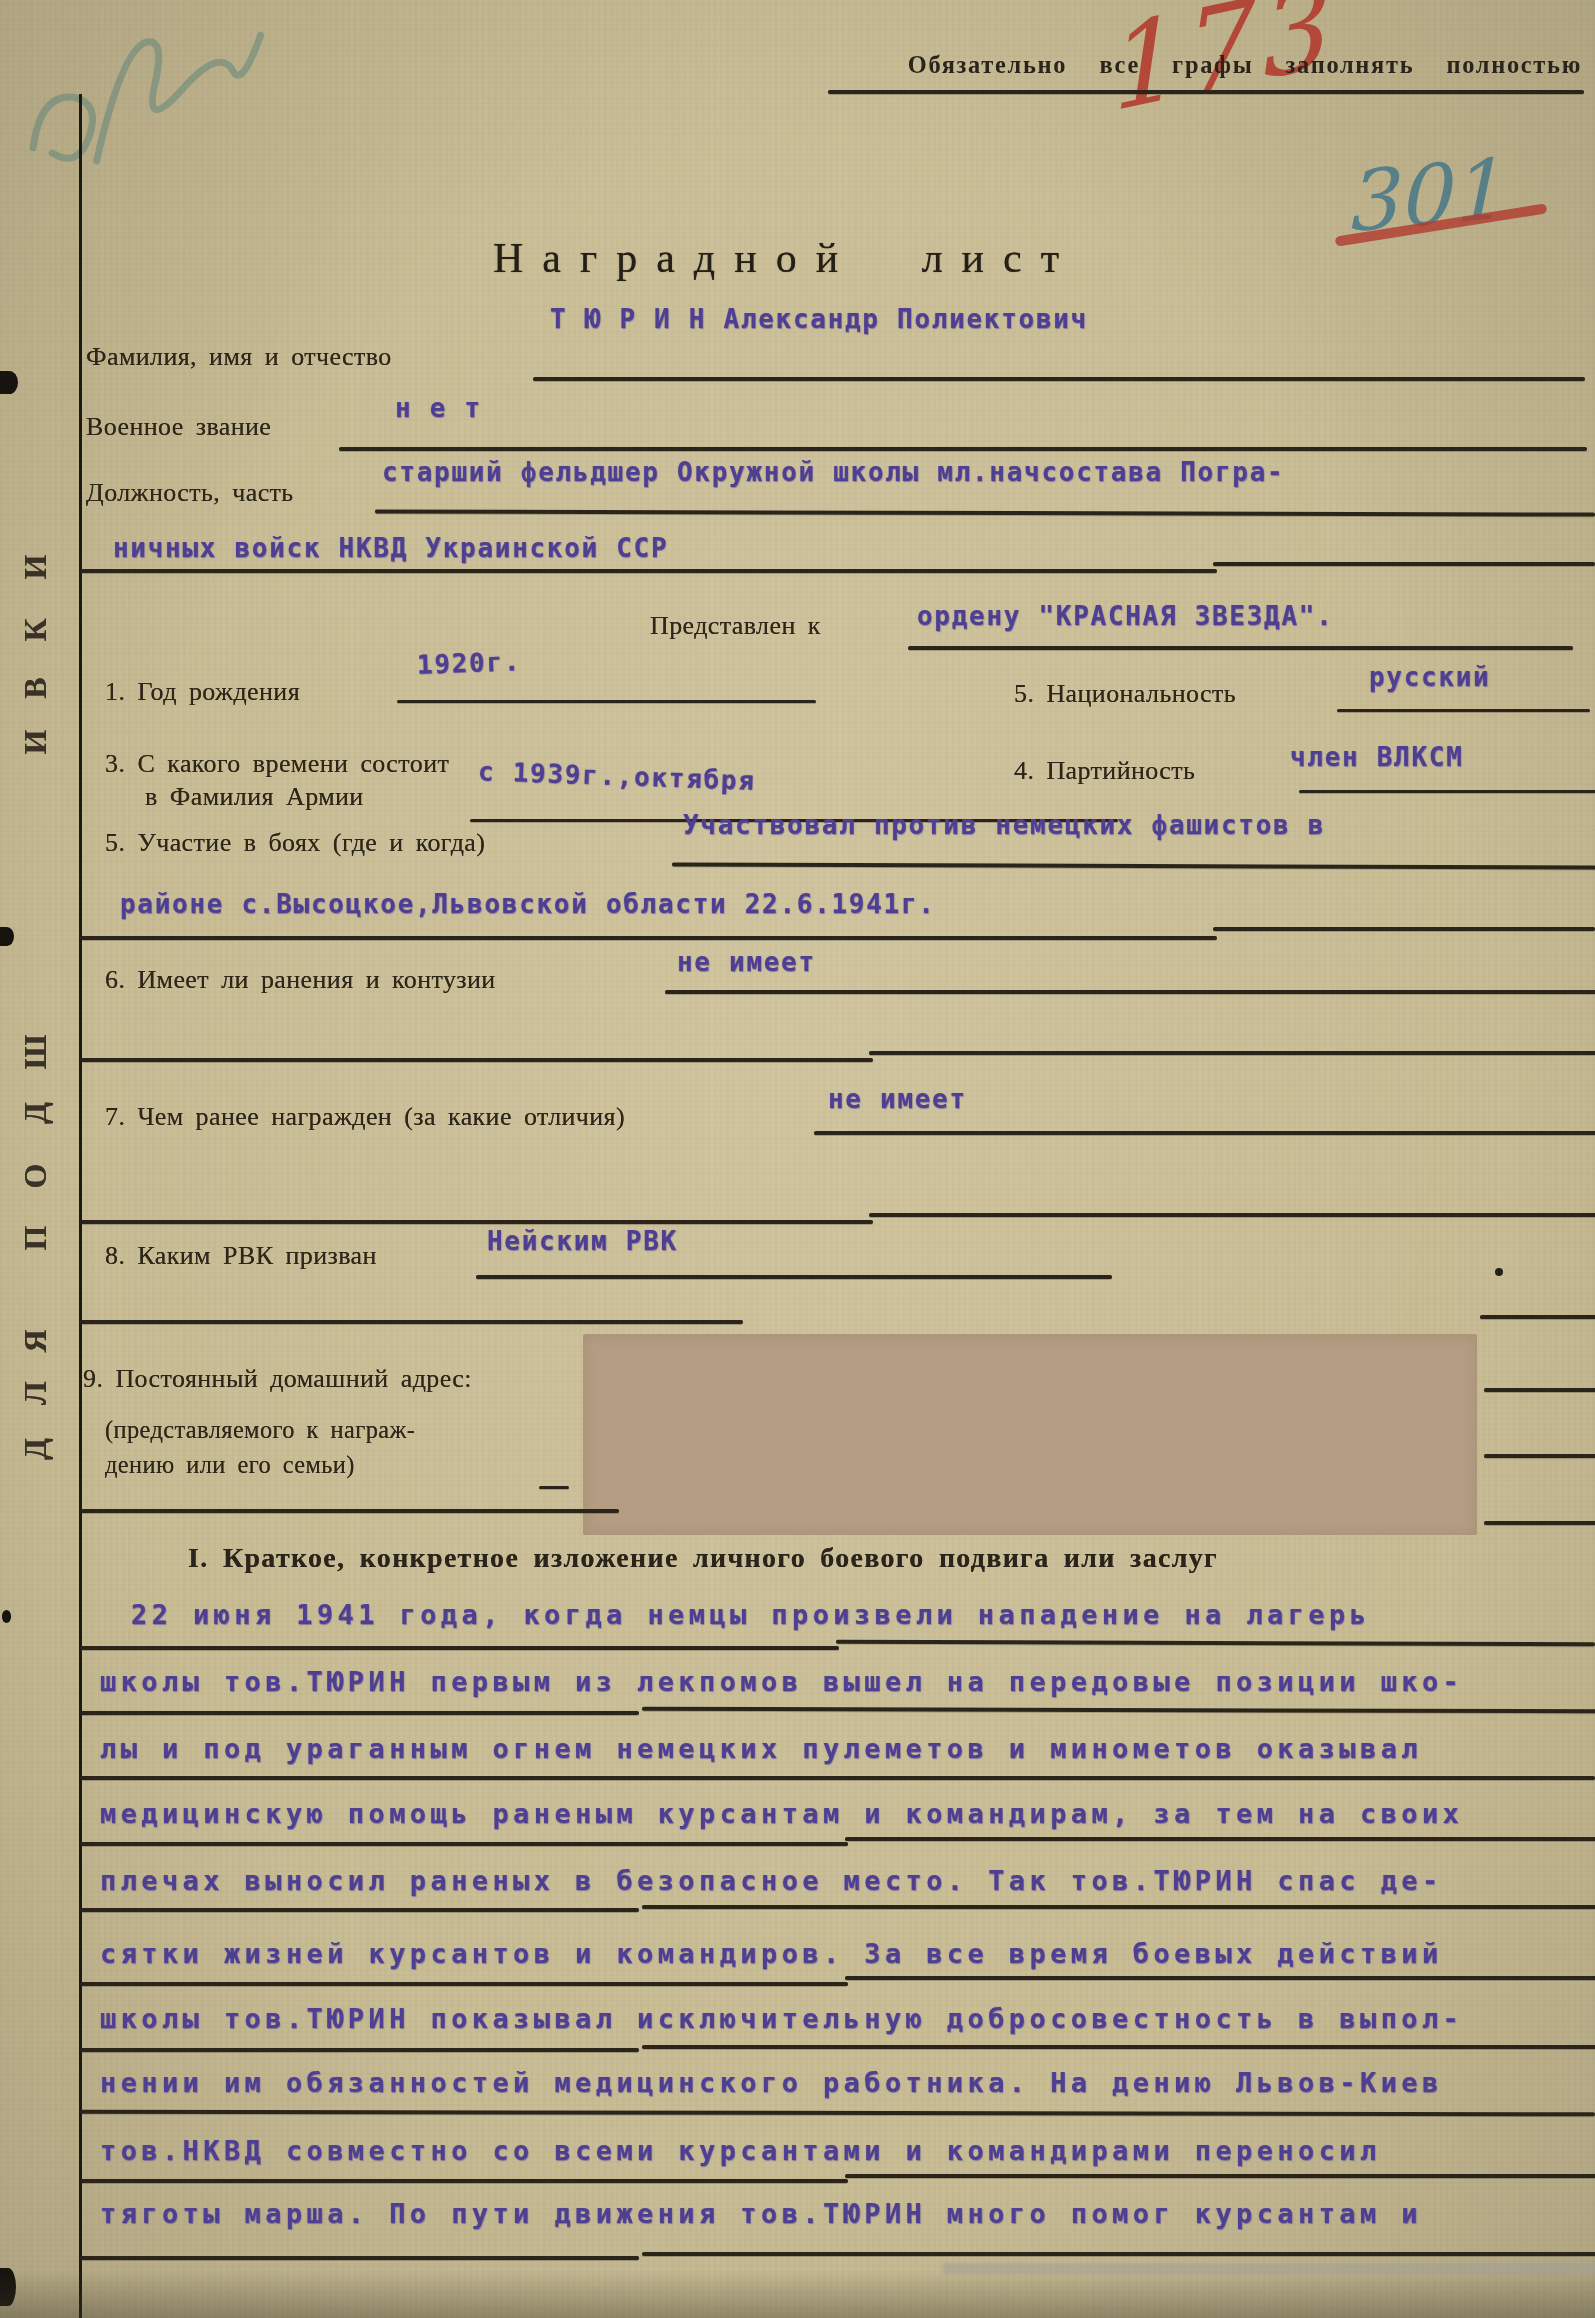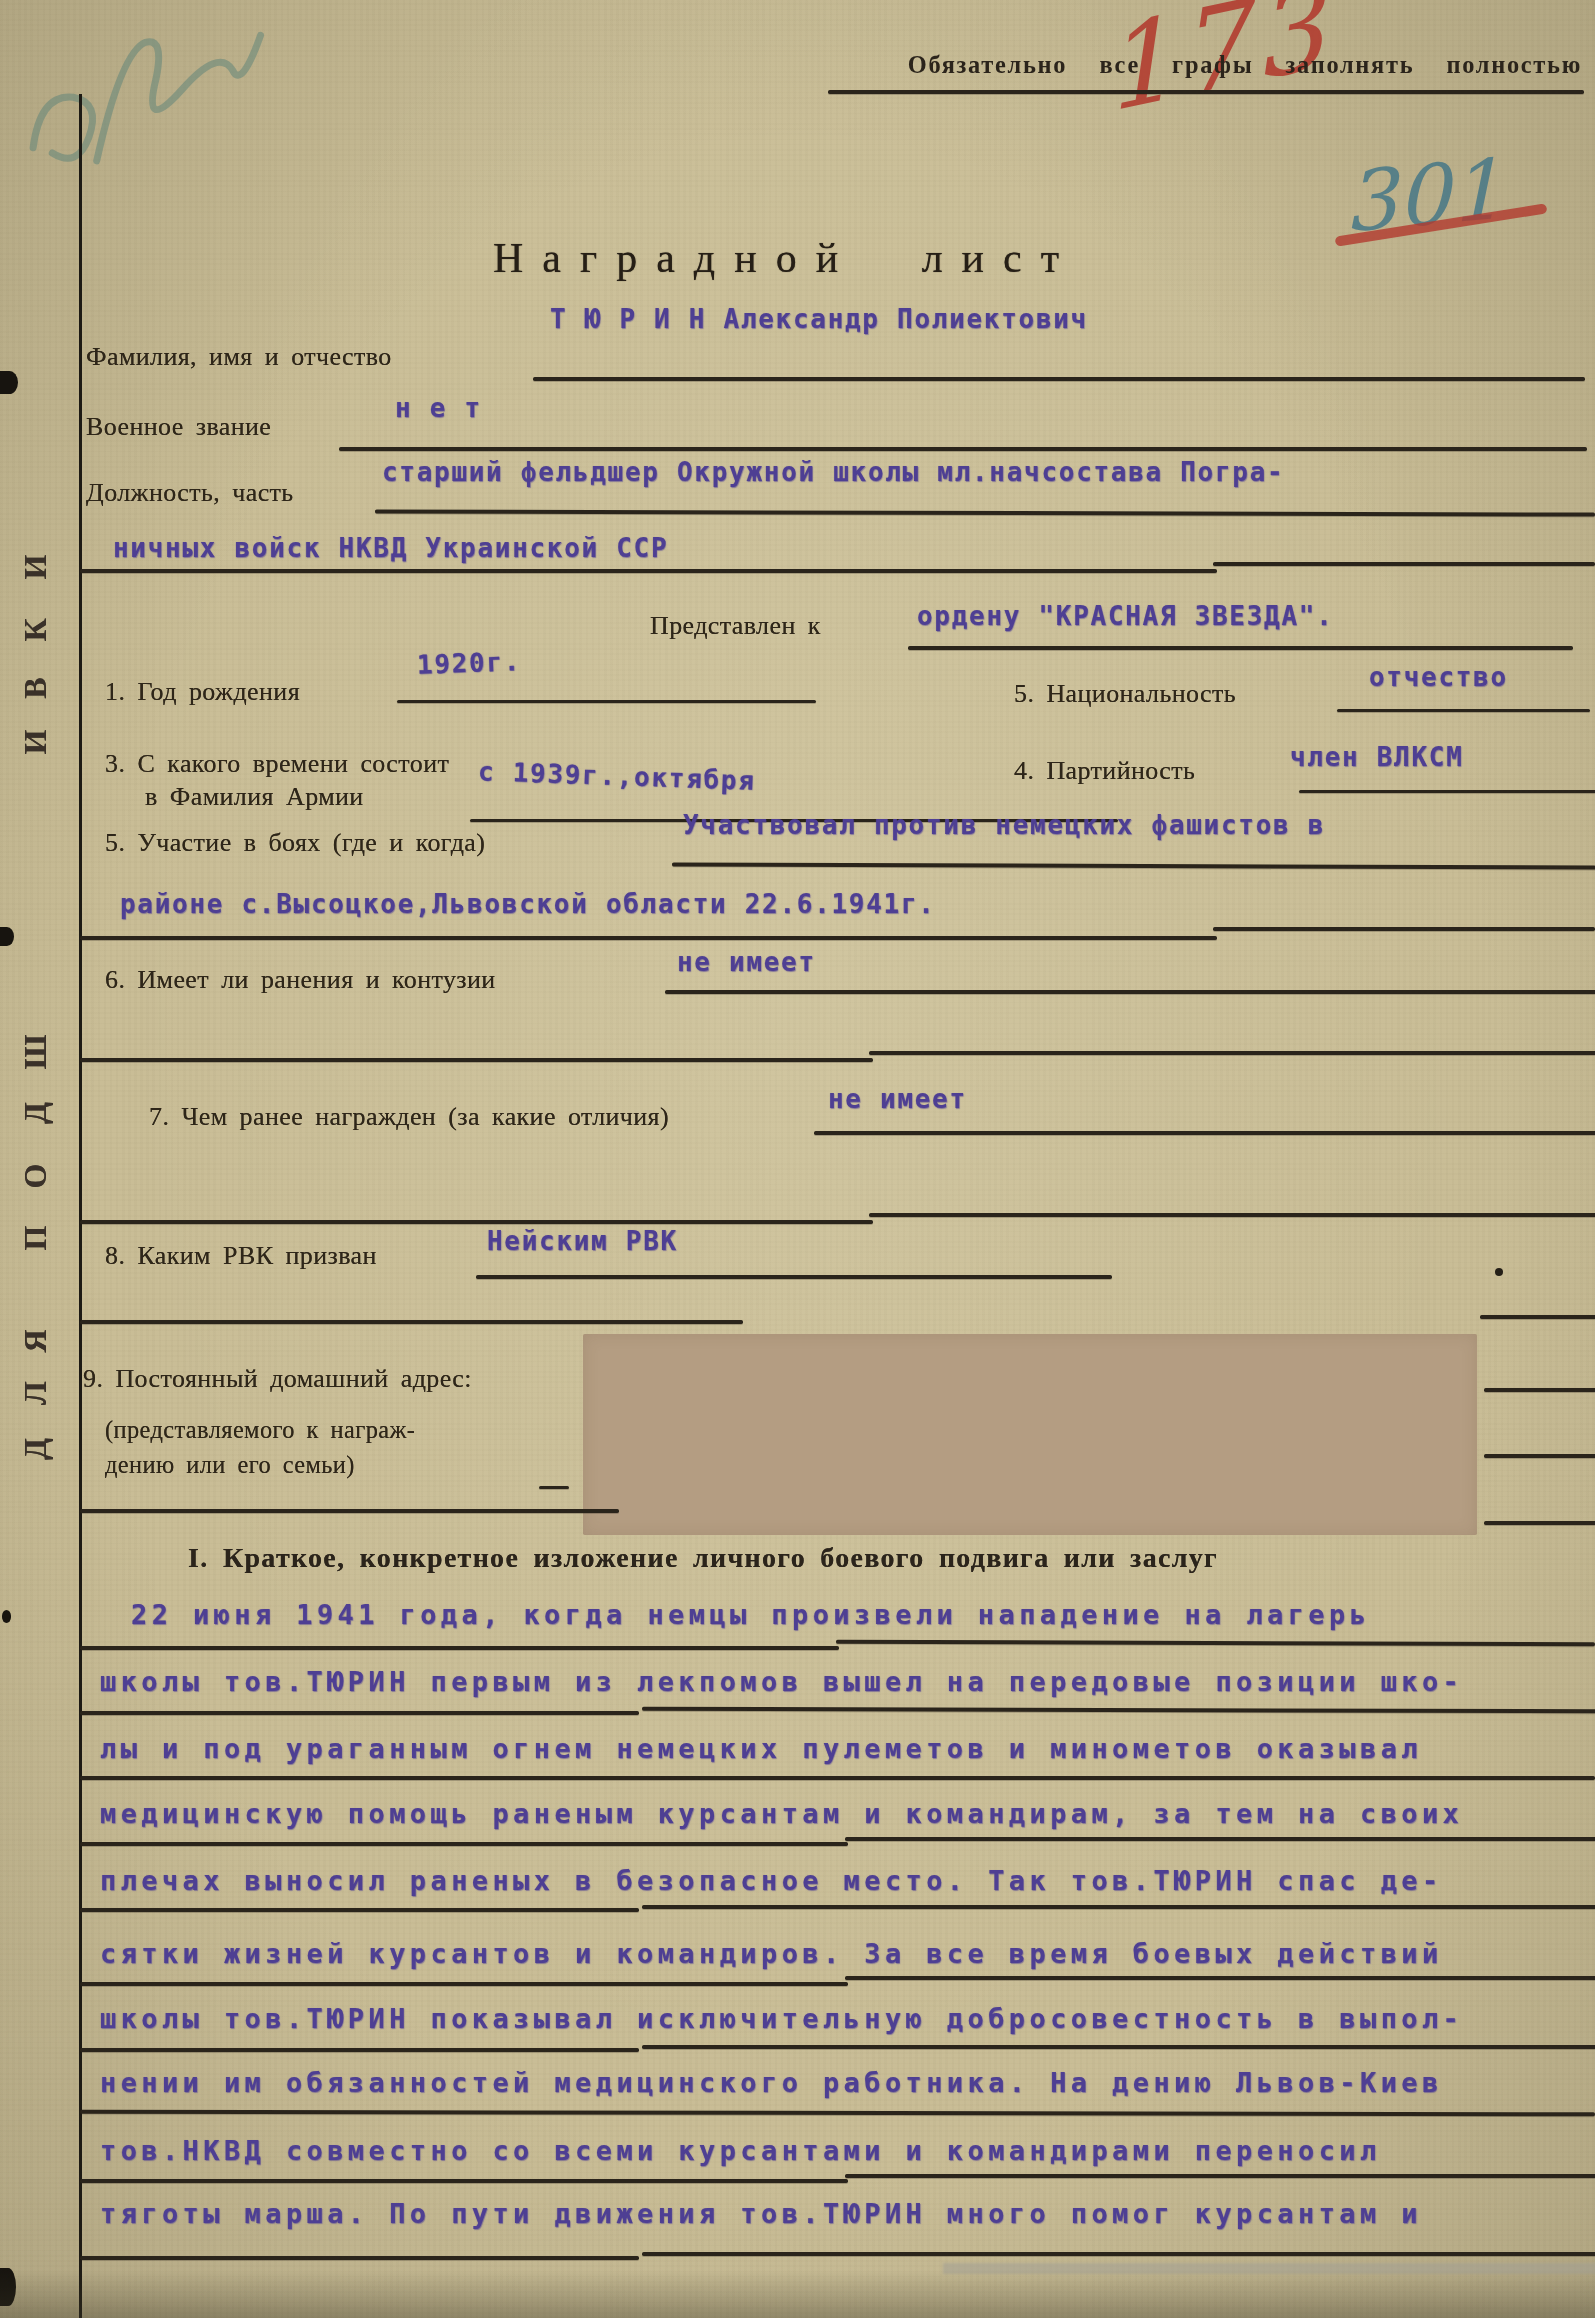--- a/index.html
+++ b/index.html
@@ -105,21 +105,21 @@
   <div class="rule" style="left:1213px; top:562px; width:382px; height:3.5px;"></div>
 
   <div class="lbl" style="left:650px; top:611px;">Представлен к</div>
   <div class="typed" style="left:917px; top:601px;">ордену "КРАСНАЯ ЗВЕЗДА".</div>
   <div class="rule" style="left:908px; top:646px; width:665px; height:3.5px;"></div>
 
   <div class="lbl" style="left:105px; top:677px;">1. Год рождения</div>
   <div class="typed" style="left:417px; top:648px; transform:rotate(-2deg);">1920г.</div>
   <div class="rule" style="left:397px; top:700px; width:419px;"></div>
   <div class="lbl" style="left:1014px; top:679px;">5. Национальность</div>
-  <div class="typed" style="left:1369px; top:662px;">отчество</div>
+  <div class="typed" style="left:1369px; top:662px;">русский</div>
   <div class="rule" style="left:1337px; top:709px; width:253px;"></div>
 
   <div class="lbl" style="left:105px; top:749px;">3. С какого времени состоит</div>
   <div class="lbl" style="left:145px; top:782px;">в Фамилия Армии</div>
   <div class="typed" style="left:478px; top:761px; transform:rotate(2deg);">с 1939г.,октября</div>
   <div class="rule" style="left:470px; top:819px; width:648px;"></div>
   <div class="lbl" style="left:1014px; top:756px;">4. Партийность</div>
   <div class="typed" style="left:1252px; top:742px;margin-left:38px;">член ВЛКСМ</div>
   <div class="rule" style="left:1299px; top:790px; width:297px;"></div>
 
@@ -130,21 +130,21 @@
   <div class="rule" style="left:80px; top:936px; width:1137px; height:3.5px;"></div>
   <div class="rule" style="left:1213px; top:927px; width:382px; height:3.5px;"></div>
 
   <div class="lbl" style="left:105px; top:965px;">6. Имеет ли ранения и контузии</div>
   <div class="typed" style="left:677px; top:947px;">не имеет</div>
   <div class="rule" style="left:665px; top:990px; width:931px; height:3.5px;"></div>
 
   <div class="rule" style="left:80px; top:1058px; width:793px; height:3.5px;"></div>
   <div class="rule" style="left:869px; top:1051px; width:727px; height:3.5px;"></div>
 
-  <div class="lbl" style="left:105px; top:1102px;margin-left:44px;">7. Чем ранее награжден (за какие отличия)</div>
+  <div class="lbl" style="left:105px; top:1102px;">7. Чем ранее награжден (за какие отличия)</div>
   <div class="typed" style="left:828px; top:1084px;">не имеет</div>
   <div class="rule" style="left:814px; top:1131px; width:782px; height:3.5px;"></div>
 
   <div class="rule" style="left:80px; top:1220px; width:793px; height:3.5px;"></div>
   <div class="rule" style="left:869px; top:1213px; width:727px; height:3.5px;"></div>
 
   <div class="lbl" style="left:105px; top:1241px;">8. Каким РВК призван</div>
   <div class="typed" style="left:487px; top:1226px;">Нейским РВК</div>
   <div class="rule" style="left:476px; top:1275px; width:636px; height:3.5px;"></div>
   <div class="dot" style="left:1495px; top:1268px; width:7.9px; height:7.9px;"></div>

